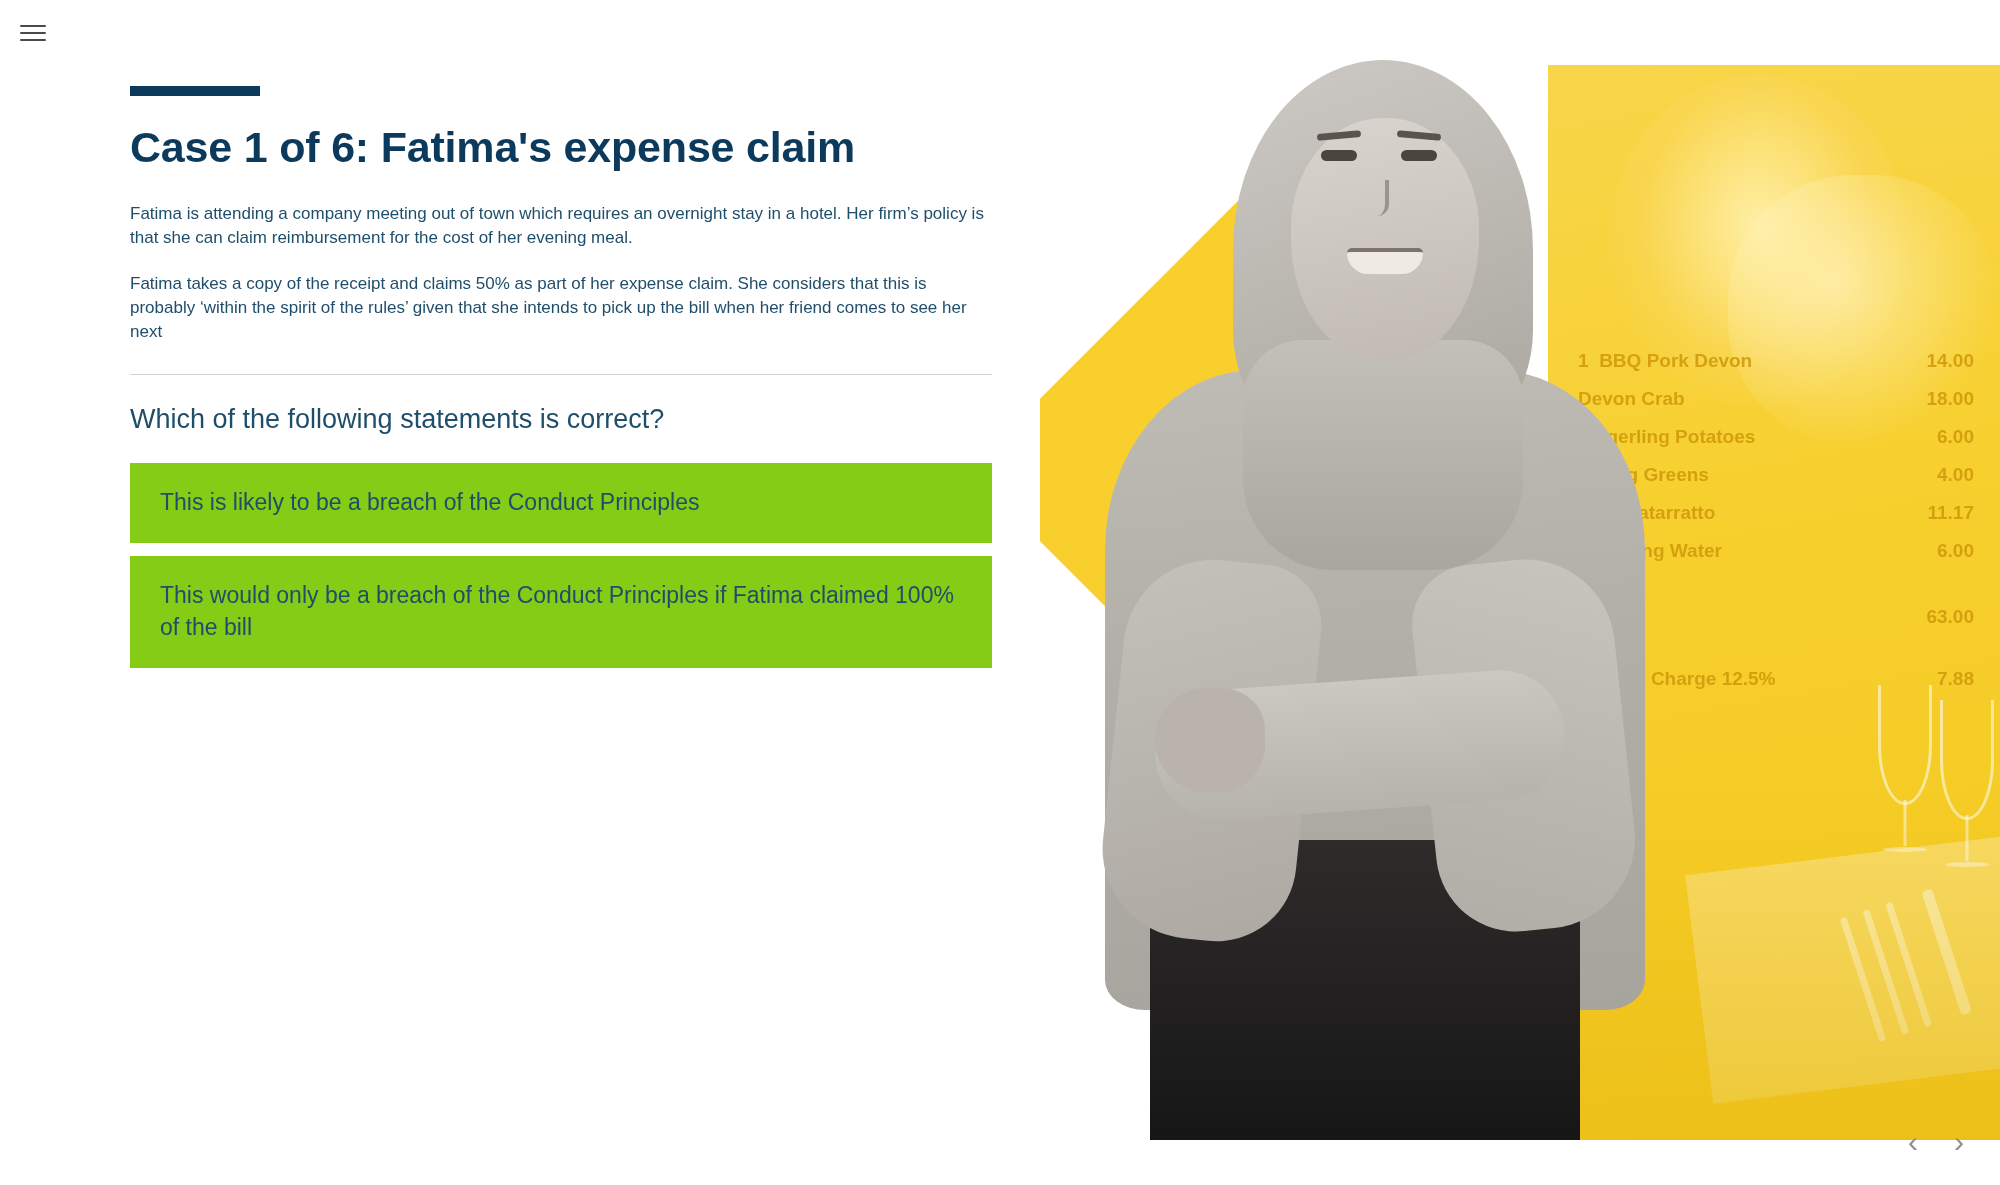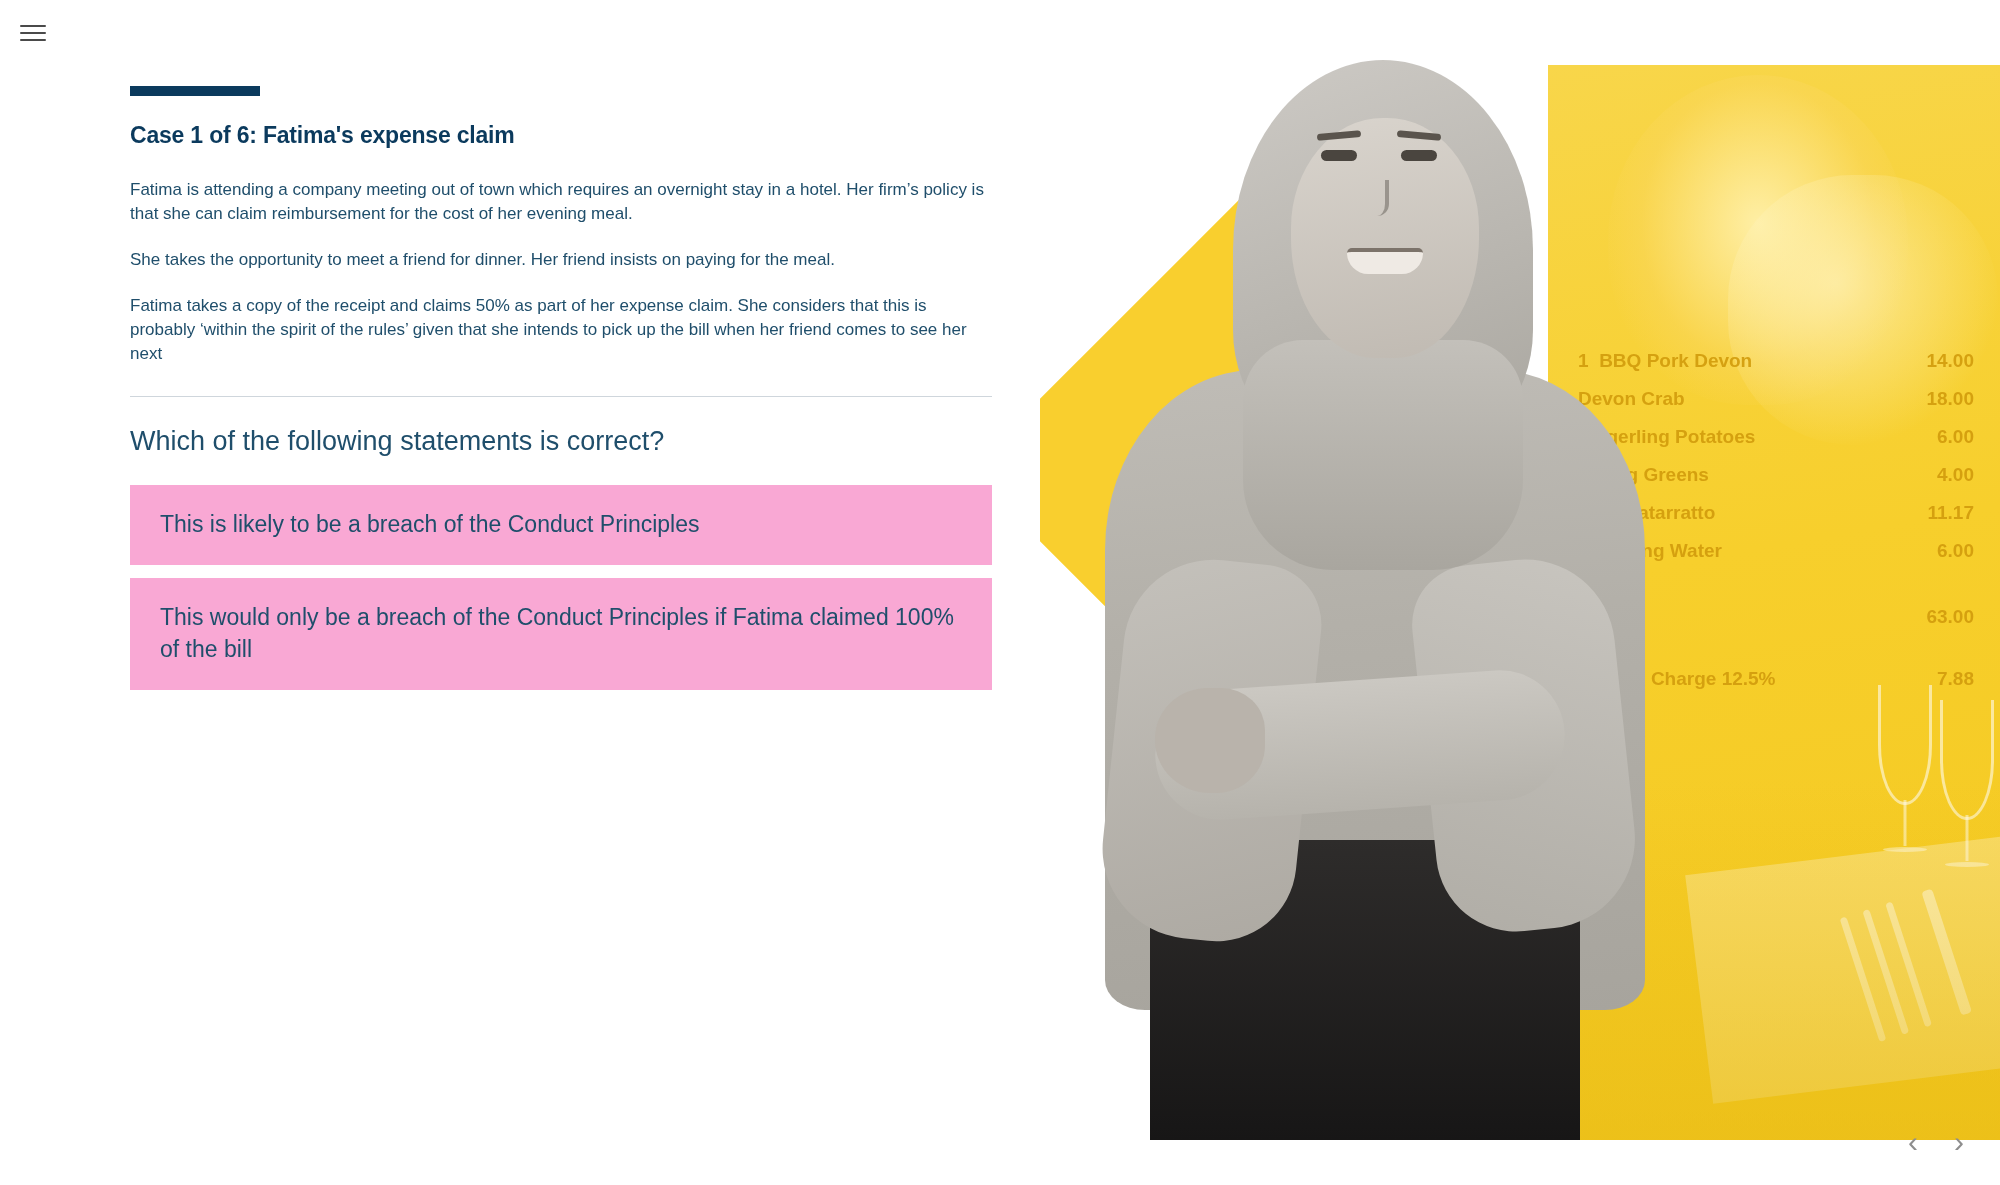--- a/index.html
+++ b/index.html
@@ -48,21 +48,21 @@
   }
 
   .accent-bar {
     width: 130px;
     height: 10px;
     background: #0b3a5d;
     margin-bottom: 26px;
   }
 
   h1.title {
-    font-size: 23px;
+    font-size: 43px;
     line-height: 1.2;
     font-weight: bold;
     color: #0b3a5d;
     margin: 0 0 28px 0;
     letter-spacing: -0.2px;
   }
 
   p.para {
     font-size: 17px;
     line-height: 1.42;
@@ -81,21 +81,21 @@
   p.question {
     font-size: 27px;
     line-height: 1.4;
     color: #1f4e6b;
     margin: 0 0 24px 0;
   }
 
   .options { width: 862px; }
 
   .option {
-    background: #f9a8d4;
+    background: #84cc16;
     color: #1f4e6b;
     font-size: 23px;
     line-height: 1.42;
     padding: 23px 30px 24px 30px;
     margin-bottom: 13px;
     cursor: pointer;
   }
 
   
   .hero {
@@ -402,21 +402,20 @@
     <span></span>
     <span></span>
   </div>
 
   <div class="content">
     <div class="accent-bar"></div>
 
     <h1 class="title">Case 1 of 6: Fatima's expense claim</h1>
 
     <p class="para">Fatima is attending a company meeting out of town which requires an overnight stay in a hotel. Her firm’s policy is that she can claim reimbursement for the cost of her evening meal.</p>
-    <p class="para">She takes the opportunity to meet a friend for dinner. Her friend insists on paying for the meal.</p>
     <p class="para">Fatima takes a copy of the receipt and claims 50% as part of her expense claim. She considers that this is probably ‘within the spirit of the rules’ given that she intends to pick up the bill when her friend comes to see her next</p>
 
     <hr class="divider">
 
     <p class="question">Which of the following statements is correct?</p>
 
     <div class="options">
       <div class="option">This is likely to be a breach of the Conduct Principles</div>
       <div class="option">This would only be a breach of the Conduct Principles if Fatima claimed 100% of the bill</div>
     </div>

